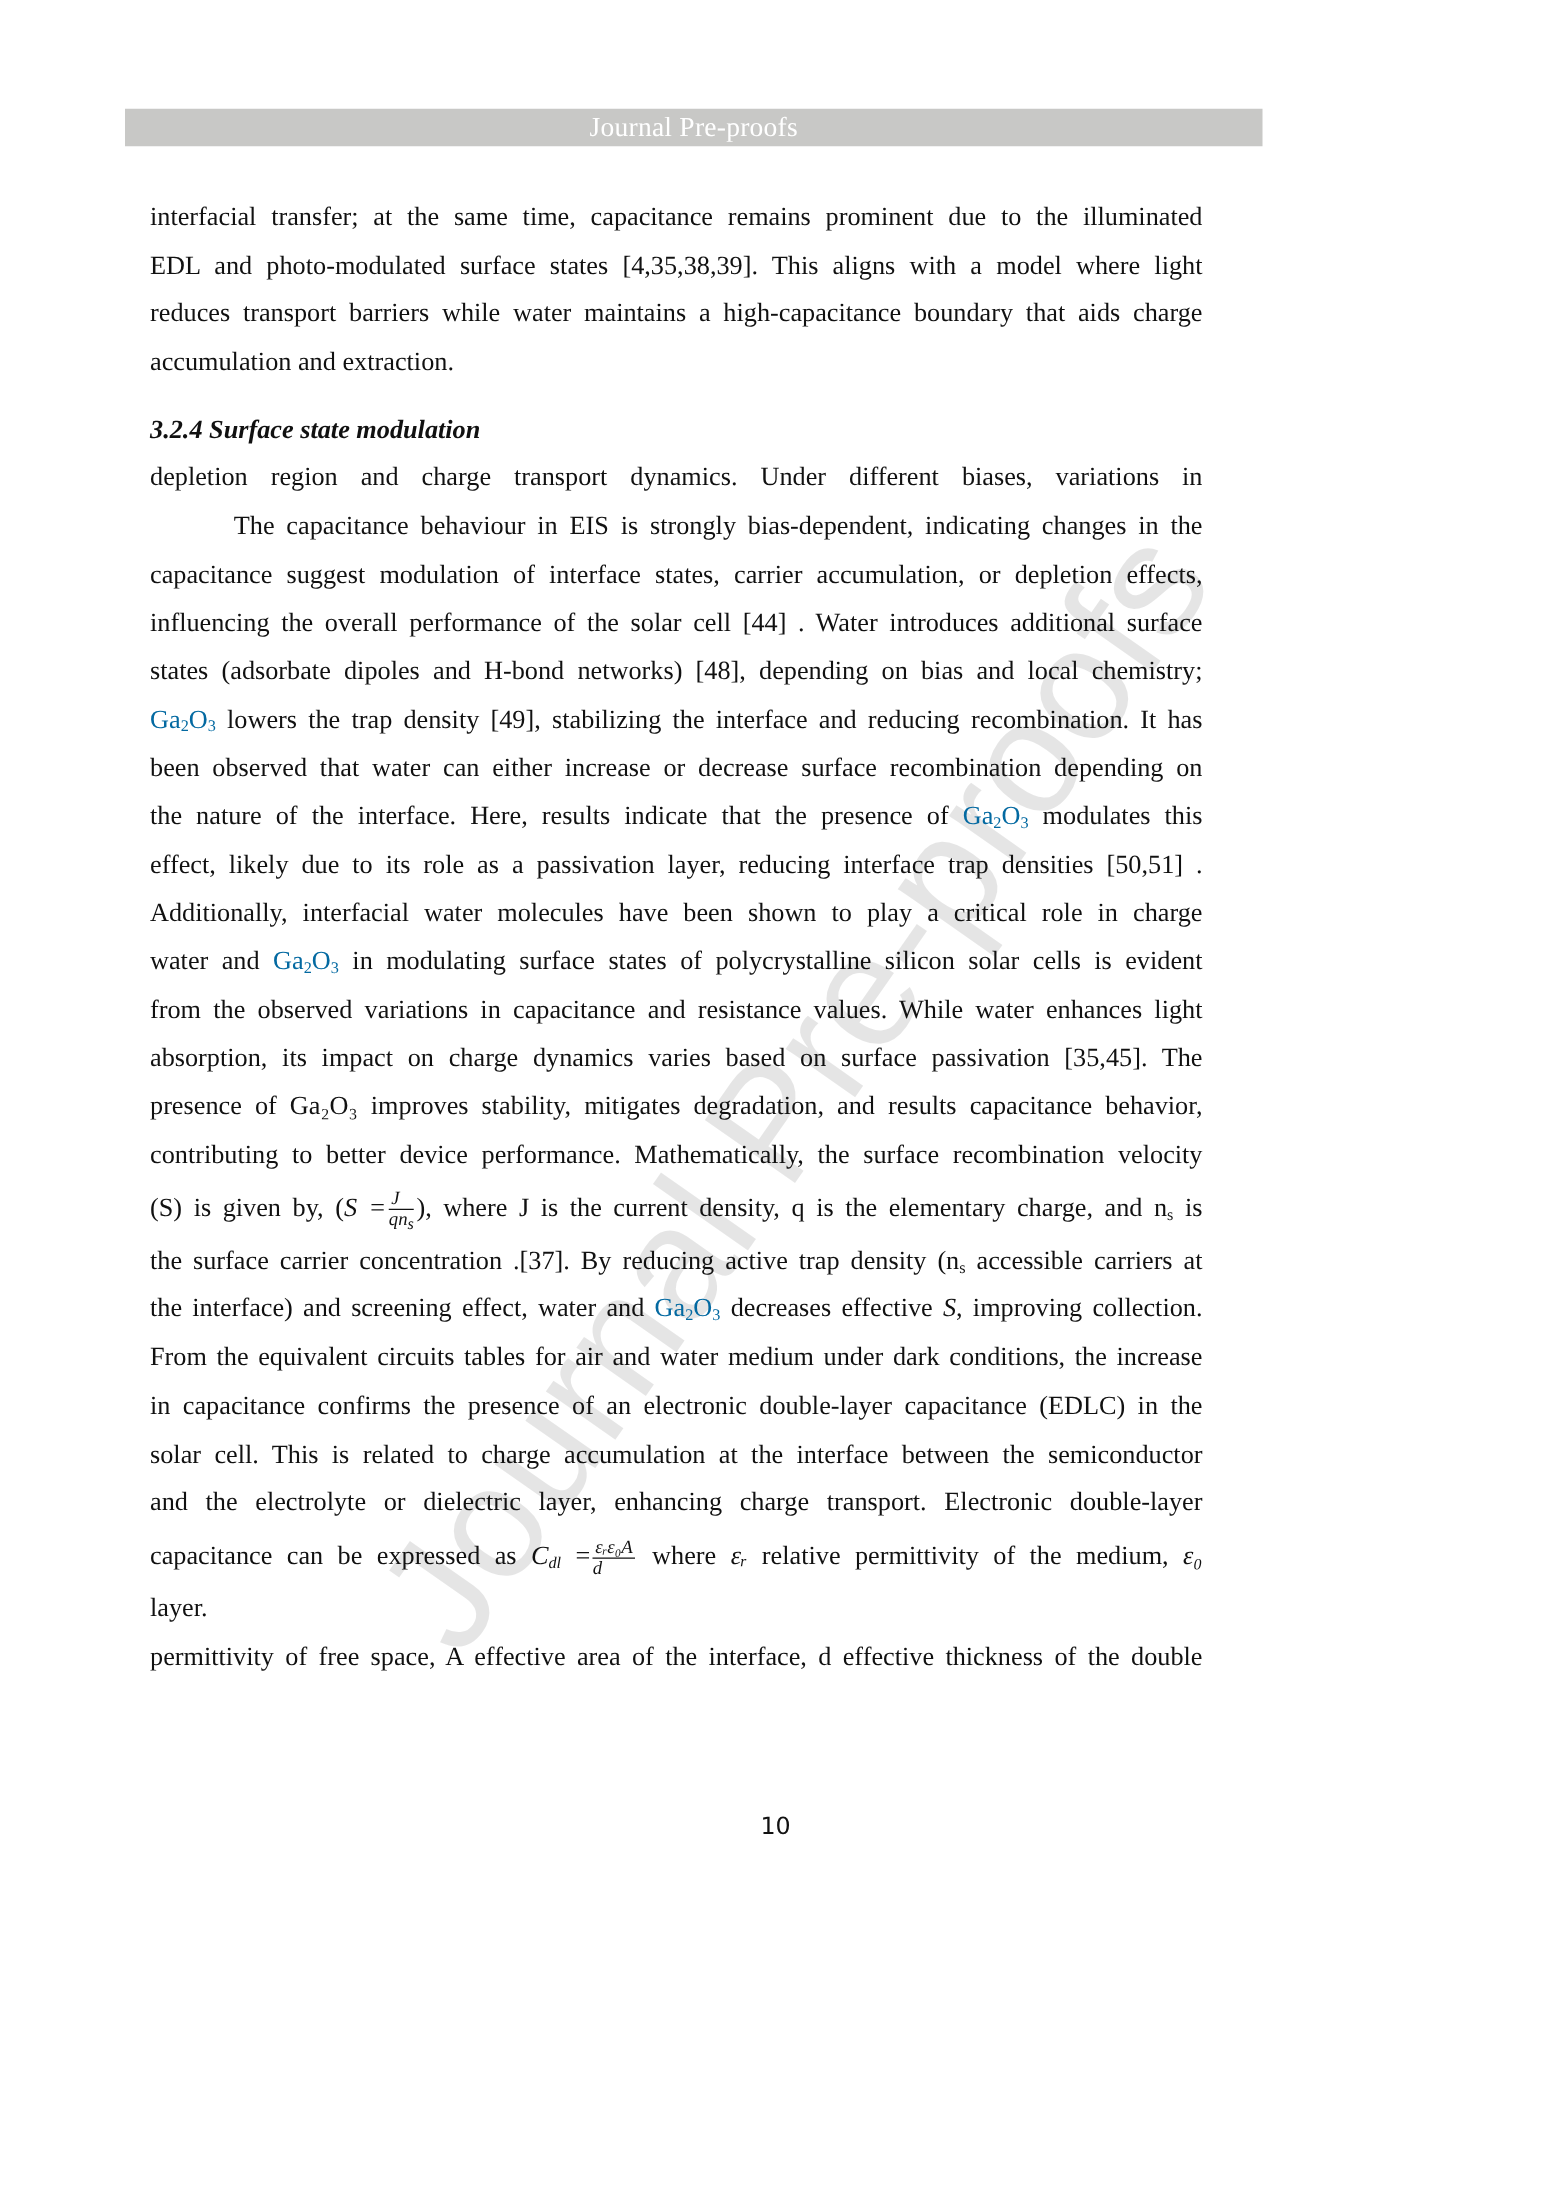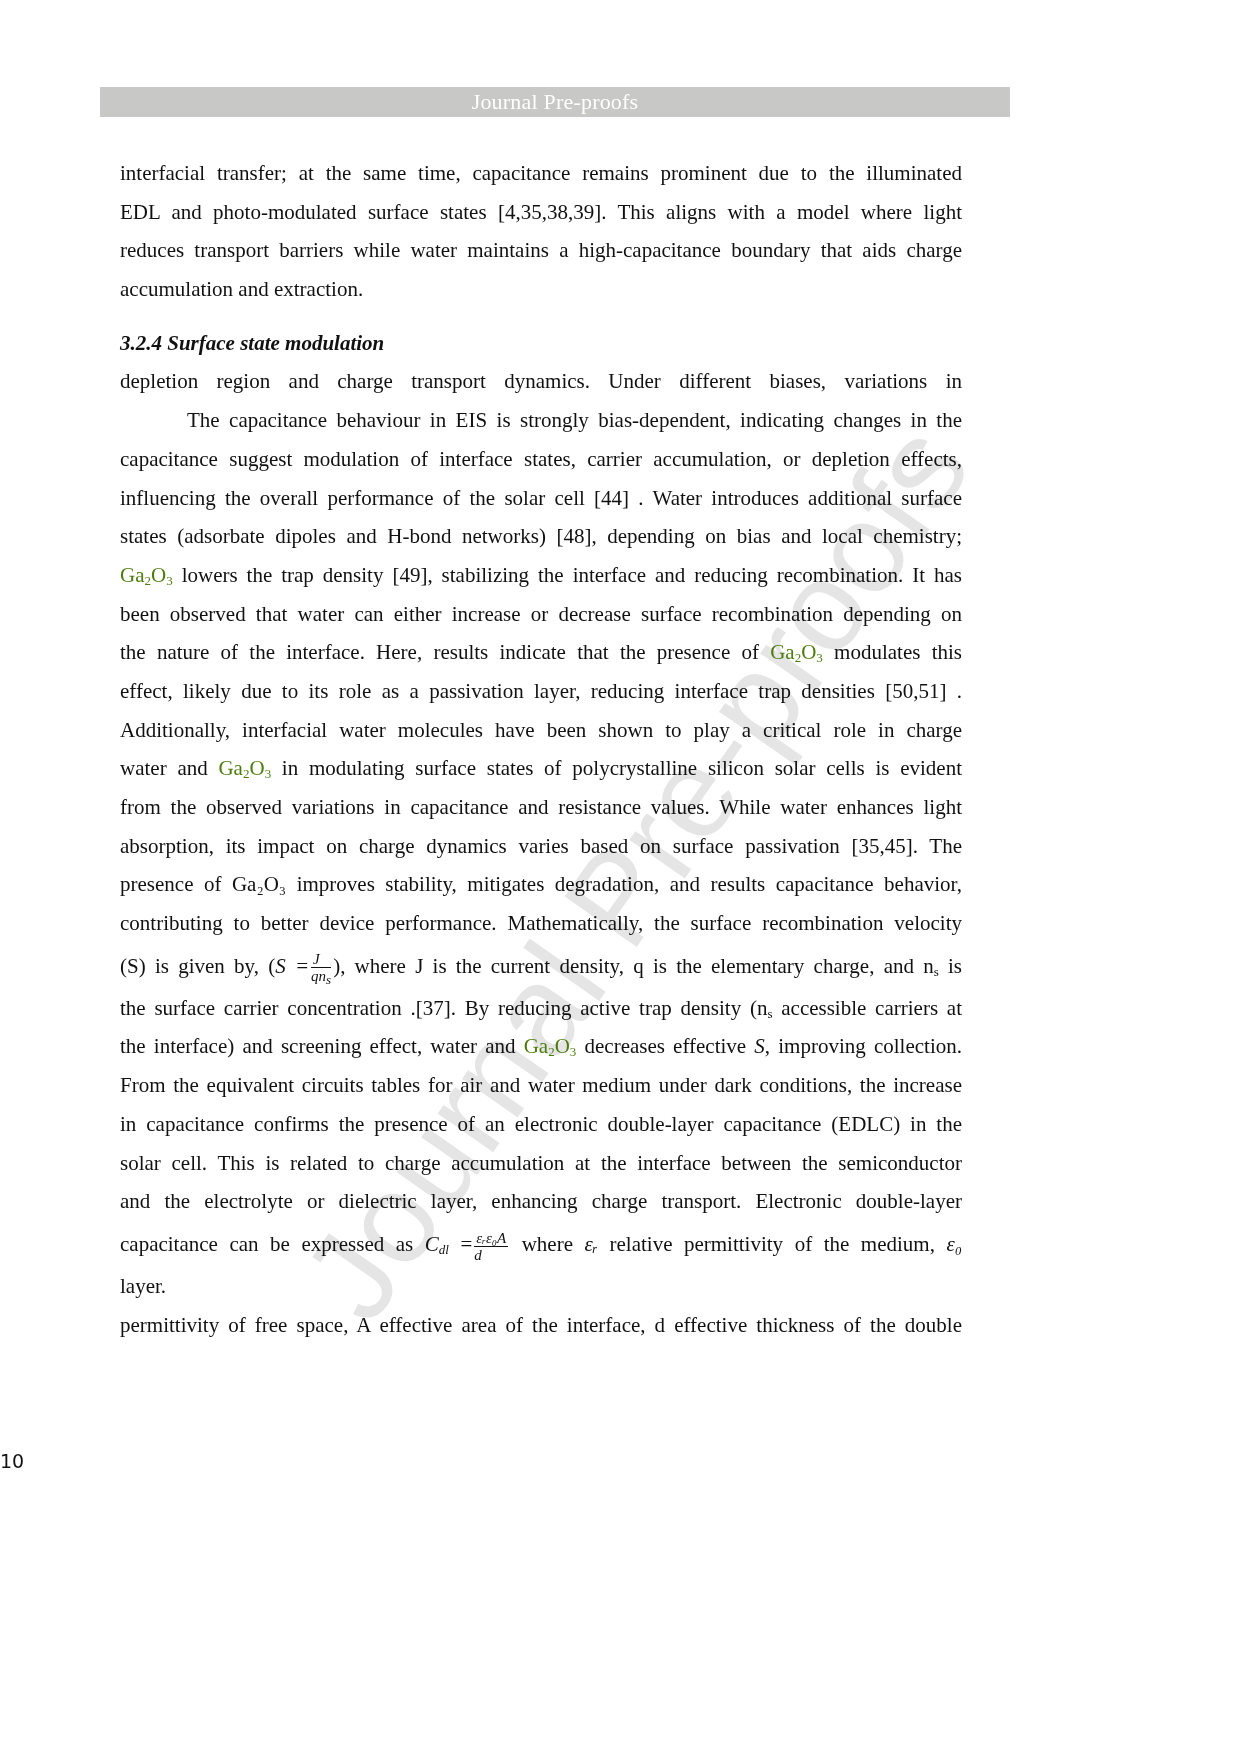--- a/index.html
+++ b/index.html
@@ -12,29 +12,29 @@
                font-family: "Liberation Sans", "DejaVu Sans", sans-serif; font-size: 128px;
                color: rgba(0,0,0,0.10); transform: rotate(-55deg); transform-origin: 50% 50%;
                white-space: nowrap; pointer-events: none; }
   .content { position: absolute; left: 120px; top: 154px; width: 842px; }
   .line { font-size: 21px; height: 38.7px; line-height: 38.7px; text-align: justify;
           text-align-last: justify; white-space: nowrap; position: relative; }
   .line.last { text-align-last: left; }
   .line.indent { text-indent: 67px; }
   .heading { font-size: 21px; font-style: italic; font-weight: bold; height: 38.7px; line-height: 38.7px;
              margin-top: 15px; }
-  .blue { color: #4d7c0f; }
+  .blue { color: #0369a1; }
   sub { font-size: 13px; vertical-align: -3px; line-height: 0; }
   .frac { display: inline-block; vertical-align: middle; text-align: center; font-style: italic;
           font-size: 15px; line-height: 16px; margin: 0 2px; }
   .frac .num { display: block; border-bottom: 1px solid #111; padding: 0 2px; }
   .frac .den { display: block; }
   .math { font-style: italic; }
   .tall { height: 46px; line-height: 46px; }
-  .page-number { position: absolute; left: 0; width: 1241px; top: 1450px; 
+  .page-number { position: absolute; left: 0; width: 1241px; top: 1450px; text-align: center;
                  font-family: "DejaVu Sans", sans-serif; font-size: 19px; color: #111; }
 </style>
 </head>
 <body>
 
 <div class="header-bar">
   <span>Journal Pre-proofs</span>
 </div>
 
 <div class="watermark">Journal Pre-proofs</div>

